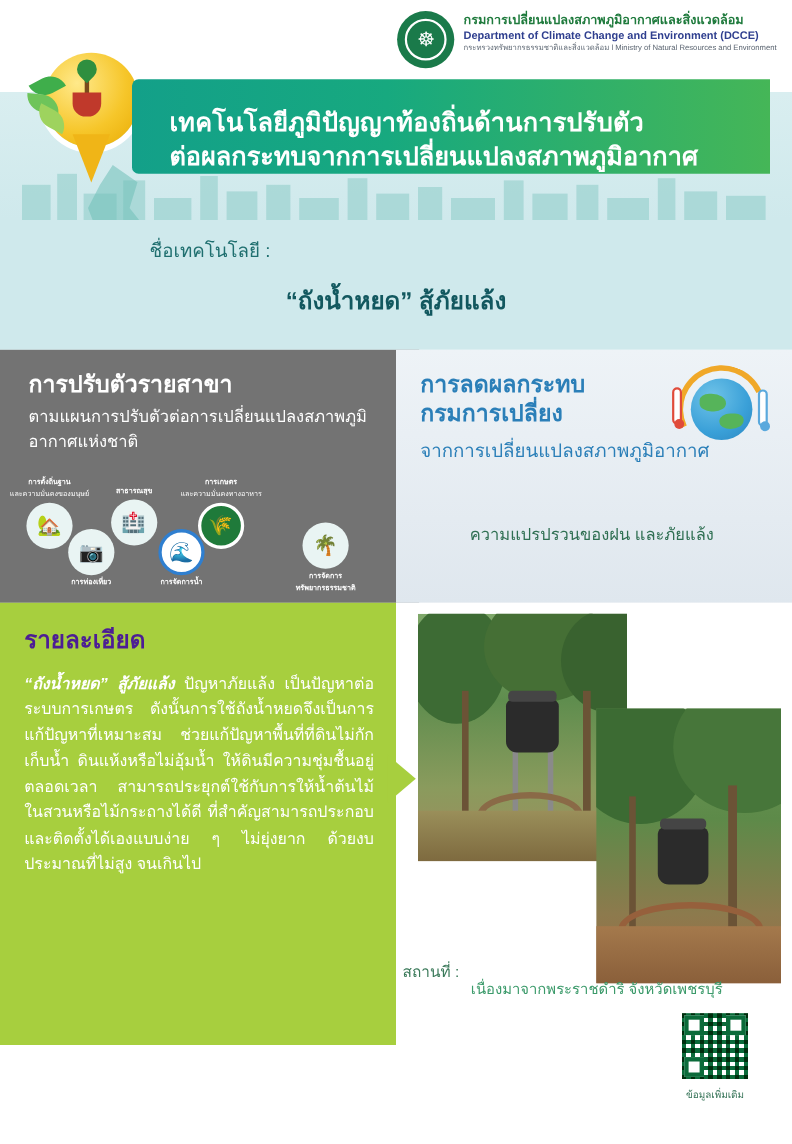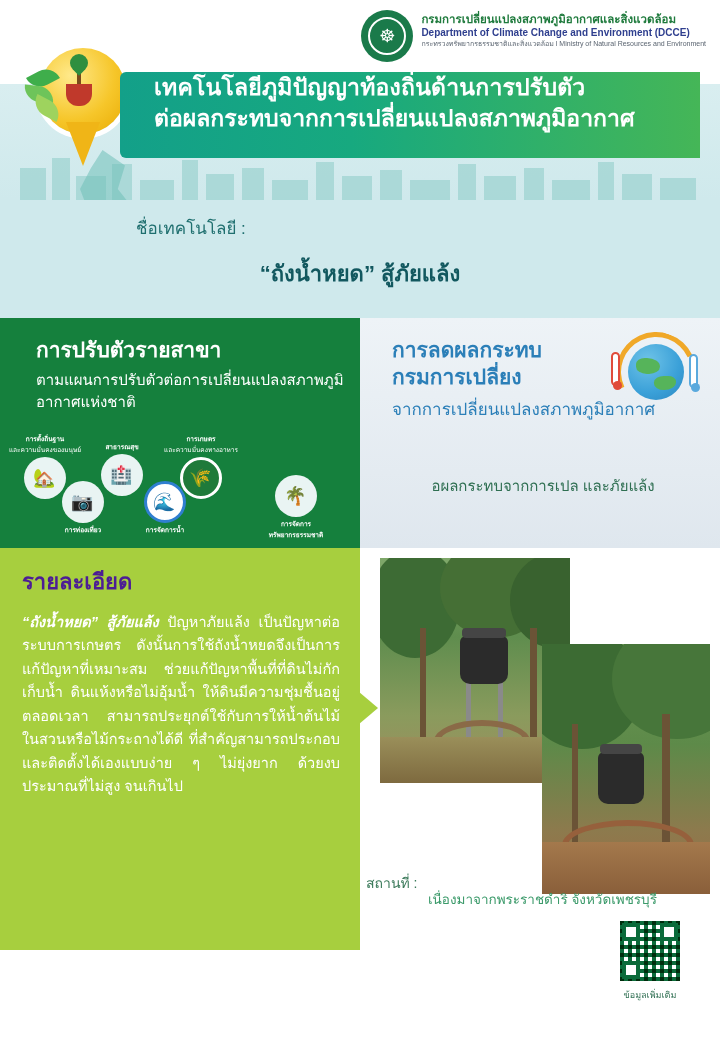--- a/index.html
+++ b/index.html
@@ -41,21 +41,21 @@
   .org-text { padding-top: 2px; }
   .org-text .l1 { font-size: 11.5px; color: #1e7a3c; font-weight: bold; line-height: 1.25; }
   .org-text .l2 { font-size: 10px; color: #2f3f8f; font-weight: bold; line-height: 1.3; }
   .org-text .l3 { font-size: 7px; color: #5a6470; line-height: 1.4; }
 
   .title-banner {
     position: absolute; top: 72px; left: 120px;
     width: 580px; height: 86px;
     background: linear-gradient(90deg, #13a089 0%, #17a97f 40%, #45b657 100%);
     border-radius: 6px 0 0 6px;
-    display: flex; flex-direction: column; justify-content: flex-start;
+    display: flex; flex-direction: column; justify-content: flex-end;
     padding-left: 34px;
   }
   .title-banner .t1 { color: #ffffff; font-size: 23px; font-weight: bold; line-height: 1.35; letter-spacing: .2px;}
   .title-banner .t2 { color: #ffffff; font-size: 23px; font-weight: bold; line-height: 1.35; }
 
   
   .bulb-pin { position: absolute; left: 22px; top: 40px; width: 120px; height: 150px; }
   .pin-body {
     position: absolute; left: 18px; top: 8px;
     width: 86px; height: 86px; border-radius: 50% 50% 50% 50%;
@@ -106,22 +106,22 @@
   }
   .techname .val {
     position: absolute; left: 0; top: 56px; width: 720px; text-align: center;
     font-size: 22px; color: #12585f; font-weight: bold;
   }
 
   
   .panels { position: absolute; top: 318px; left: 0; width: 720px; height: 230px; }
   .panel-left {
     position: absolute; left: 0; top: 0; width: 381px; height: 230px;
-    background: #15803d;
-    padding: 18px 16px 0 36px;
+    background: #737373;
+    padding: 18px 16px 0 26px;
   }
   .panel-left h2 { color: #ffffff; font-size: 21px; font-weight: bold; line-height: 1.3; }
   .panel-left p { color: #ffffff; font-size: 15px; line-height: 1.45; margin-top: 6px; }
   .sector-strip {
     position: absolute; left: 0; bottom: 8px; width: 360px; height: 105px;
   }
   .sector {
     position: absolute; text-align: center; color: #ffffff; font-size: 6.5px; line-height: 1.25;
   }
   .sector .circle {
@@ -131,21 +131,21 @@
     font-size: 18px; color: #2a6f7a;
   }
   .sector .circle.hl { background: #ffffff; border: 3px solid #2f7fd0; }
   .sector .circle.hl2 { background: #1f7a3a; border: 3px solid #ffffff; color: #ffffff; }
   .sector .cap-top { margin-bottom: 3px; font-weight: bold; }
   .sector .cap-bot { margin-top: 3px; font-weight: bold; }
 
   .panel-right {
     position: absolute; left: 360px; top: 0; width: 360px; height: 230px;
     background: linear-gradient(180deg, #eef3f7 0%, #dfe7ee 100%);
-    padding: 18px 16px 0 32px;
+    padding: 18px 16px 0 22px;
   }
   .panel-right h2 { color: #2b7fb8; font-size: 21px; font-weight: bold; line-height: 1.3; }
   .panel-right .sub { color: #2b7fb8; font-size: 17px; margin-top: 4px; }
   .panel-right .note { color: #2f6f52; font-size: 15px; margin-top: 52px; text-align: center; padding-right: 10px;}
   .globe-icon {
     position: absolute; right: 36px; top: 26px; width: 56px; height: 56px;
     border-radius: 50%;
     background: radial-gradient(circle at 35% 30%, #6fc3e8 0%, #3aa0d8 60%, #2b86c0 100%);
     overflow: hidden;
   }
@@ -351,21 +351,21 @@
           <div class="cap-bot">การจัดการ</div>
           <div class="cap-bot">ทรัพยากรธรรมชาติ</div>
         </div>
       </div>
     </div>
 
     <div class="panel-right">
       <h2>การลดผลกระทบ</h2>
       <h2>กรมการเปลี่ยง</h2>
       <div class="sub">จากการเปลี่ยนแปลงสภาพภูมิอากาศ</div>
-      <div class="note">อผลกระทบจากการเปล และภัยแล้ง</div>
+      <div class="note">ความแปรปรวนของฝน และภัยแล้ง</div>
 
       <div class="arrow-cycle"></div>
       <div class="globe-icon"></div>
       <div class="thermo t1"></div>
       <div class="thermo t2"></div>
     </div>
   </div>
 
   <div class="detail">
     <h2>รายละเอียด</h2>

